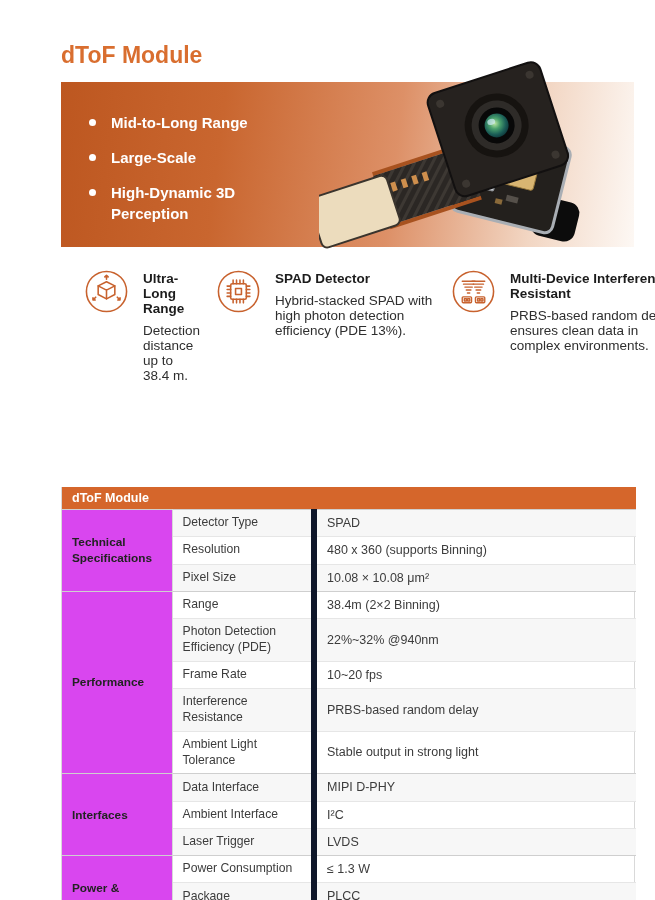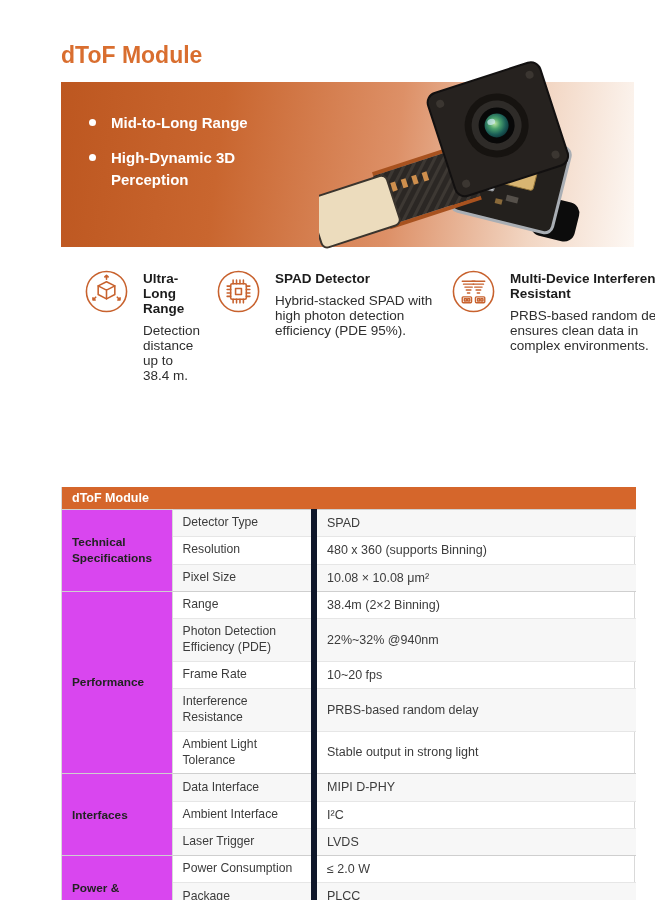--- a/index.html
+++ b/index.html
@@ -46,20 +46,21 @@
 </head>
 <body>
 
 <div class="page">
 
   <div class="doc-title">dToF Module</div>
 
   <div class="banner">
     <ul class="banner-list">
       <li class="banner-item">Mid-to-Long Range</li>
+      <li class="banner-item">Large-Scale</li>
       <li class="banner-item">High-Dynamic 3D Perception</li>
     </ul>
   </div>
 
   <svg class="hero" viewBox="0 0 357 200">
     <defs>
       <radialGradient id="lensGlass" cx="45%" cy="40%" r="65%">
         <stop offset="0%" stop-color="#b9e6a0"></stop>
         <stop offset="35%" stop-color="#49a06c"></stop>
         <stop offset="70%" stop-color="#1b5e57"></stop>
@@ -126,21 +127,21 @@
         <circle cx="24" cy="24" r="20.5"></circle>
         <rect x="16" y="16" width="16" height="16" rx="1.5"></rect>
         <rect x="21" y="21" width="6" height="6"></rect>
         <path d="M18.5 16 V12.4 M22 16 V12.4 M25.5 16 V12.4 M29 16 V12.4"></path>
         <path d="M18.5 32 V35.6 M22 32 V35.6 M25.5 32 V35.6 M29 32 V35.6"></path>
         <path d="M16 18.5 H12.4 M16 22 H12.4 M16 25.5 H12.4 M16 29 H12.4"></path>
         <path d="M32 18.5 H35.6 M32 22 H35.6 M32 25.5 H35.6 M32 29 H35.6"></path>
       </svg>
       <div class="feature-text">
         <div class="feature-title">SPAD Detector</div>
-        <div class="feature-desc">Hybrid-stacked SPAD with high photon detection efficiency (PDE 95%).</div>
+        <div class="feature-desc">Hybrid-stacked SPAD with high photon detection efficiency (PDE 13%).</div>
       </div>
     </div>
 
     <div class="feature">
       <svg class="feature-icon" viewBox="0 0 48 48" fill="none" stroke="#C8622E" stroke-width="1.4" stroke-linecap="round" stroke-linejoin="round">
         <circle cx="24" cy="24" r="20.5" stroke-width="1.6"></circle>
         <path d="M12.5 13.5 H25.5 M13.8 16.5 H24.2 M15.2 19.5 H22.8 M16.6 22.5 H21.4 M17.8 25.5 H20.2"></path>
         <path d="M22.5 13.5 H35.5 M23.8 16.5 H34.2 M25.2 19.5 H32.8 M26.6 22.5 H31.4 M27.8 25.5 H30.2"></path>
         <rect x="12.5" y="29.5" width="9.5" height="6" rx="1"></rect>
         <rect x="26" y="29.5" width="9.5" height="6" rx="1"></rect>
@@ -218,21 +219,21 @@
           <td class="value">I²C</td>
         </tr>
         <tr>
           <td class="label">Laser Trigger</td>
           <td class="value">LVDS</td>
         </tr>
 
         <tr class="group-start">
           <td class="group" rowspan="3">Power &amp; Packaging</td>
           <td class="label">Power Consumption</td>
-          <td class="value">≤ 2.0 W</td>
+          <td class="value">≤ 1.3 W</td>
         </tr>
         <tr>
           <td class="label">Package</td>
           <td class="value">PLCC</td>
         </tr>
         <tr>
           <td class="label">Operating Temperature</td>
           <td class="value">−40 °C ~ +125 °C</td>
         </tr>
       </tbody>

